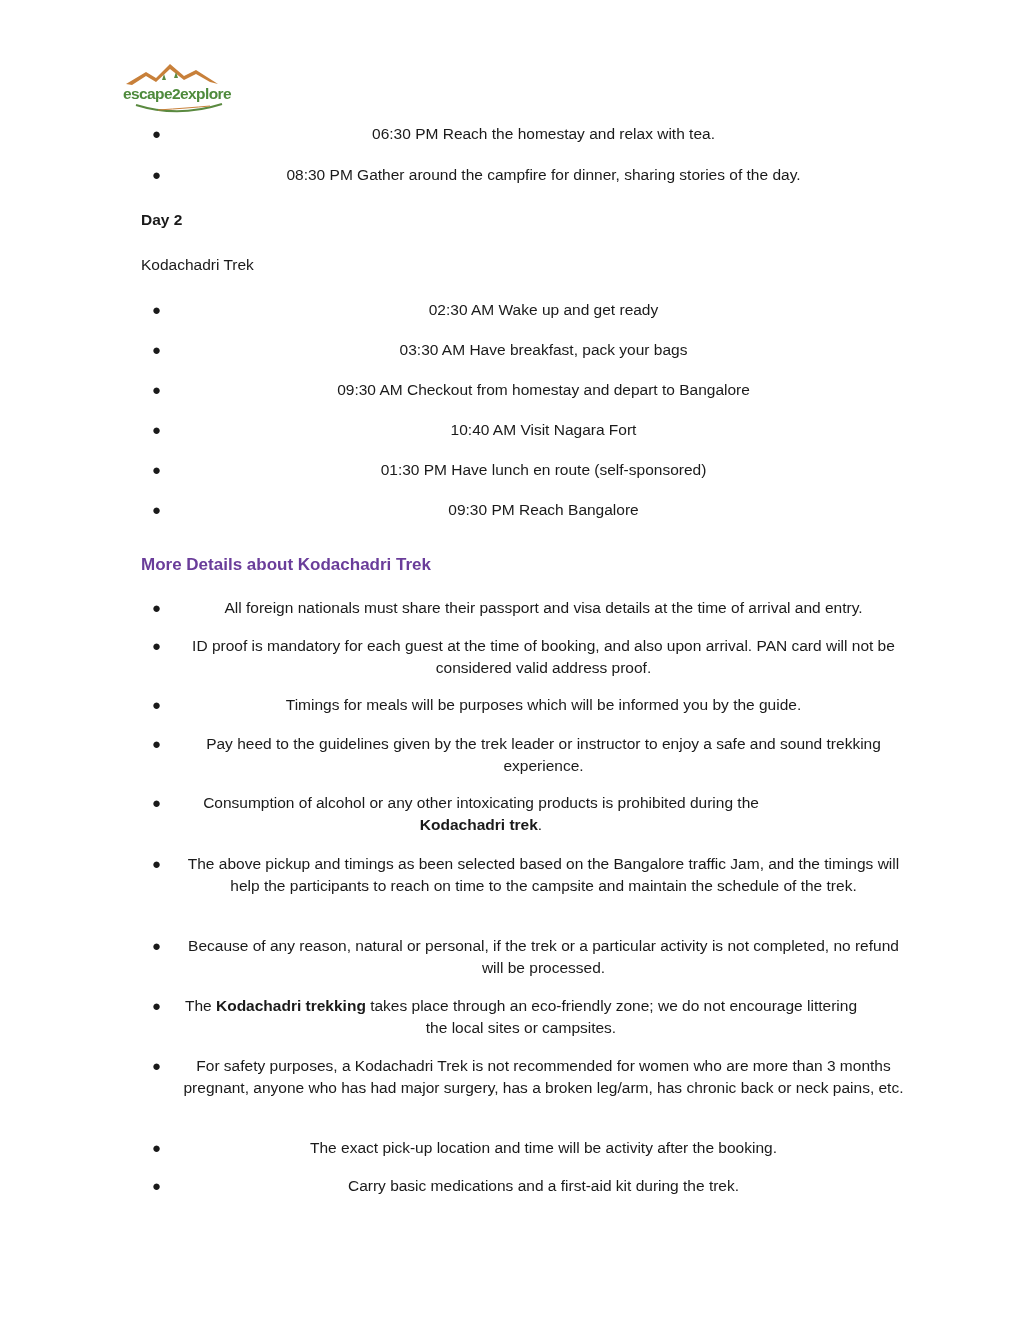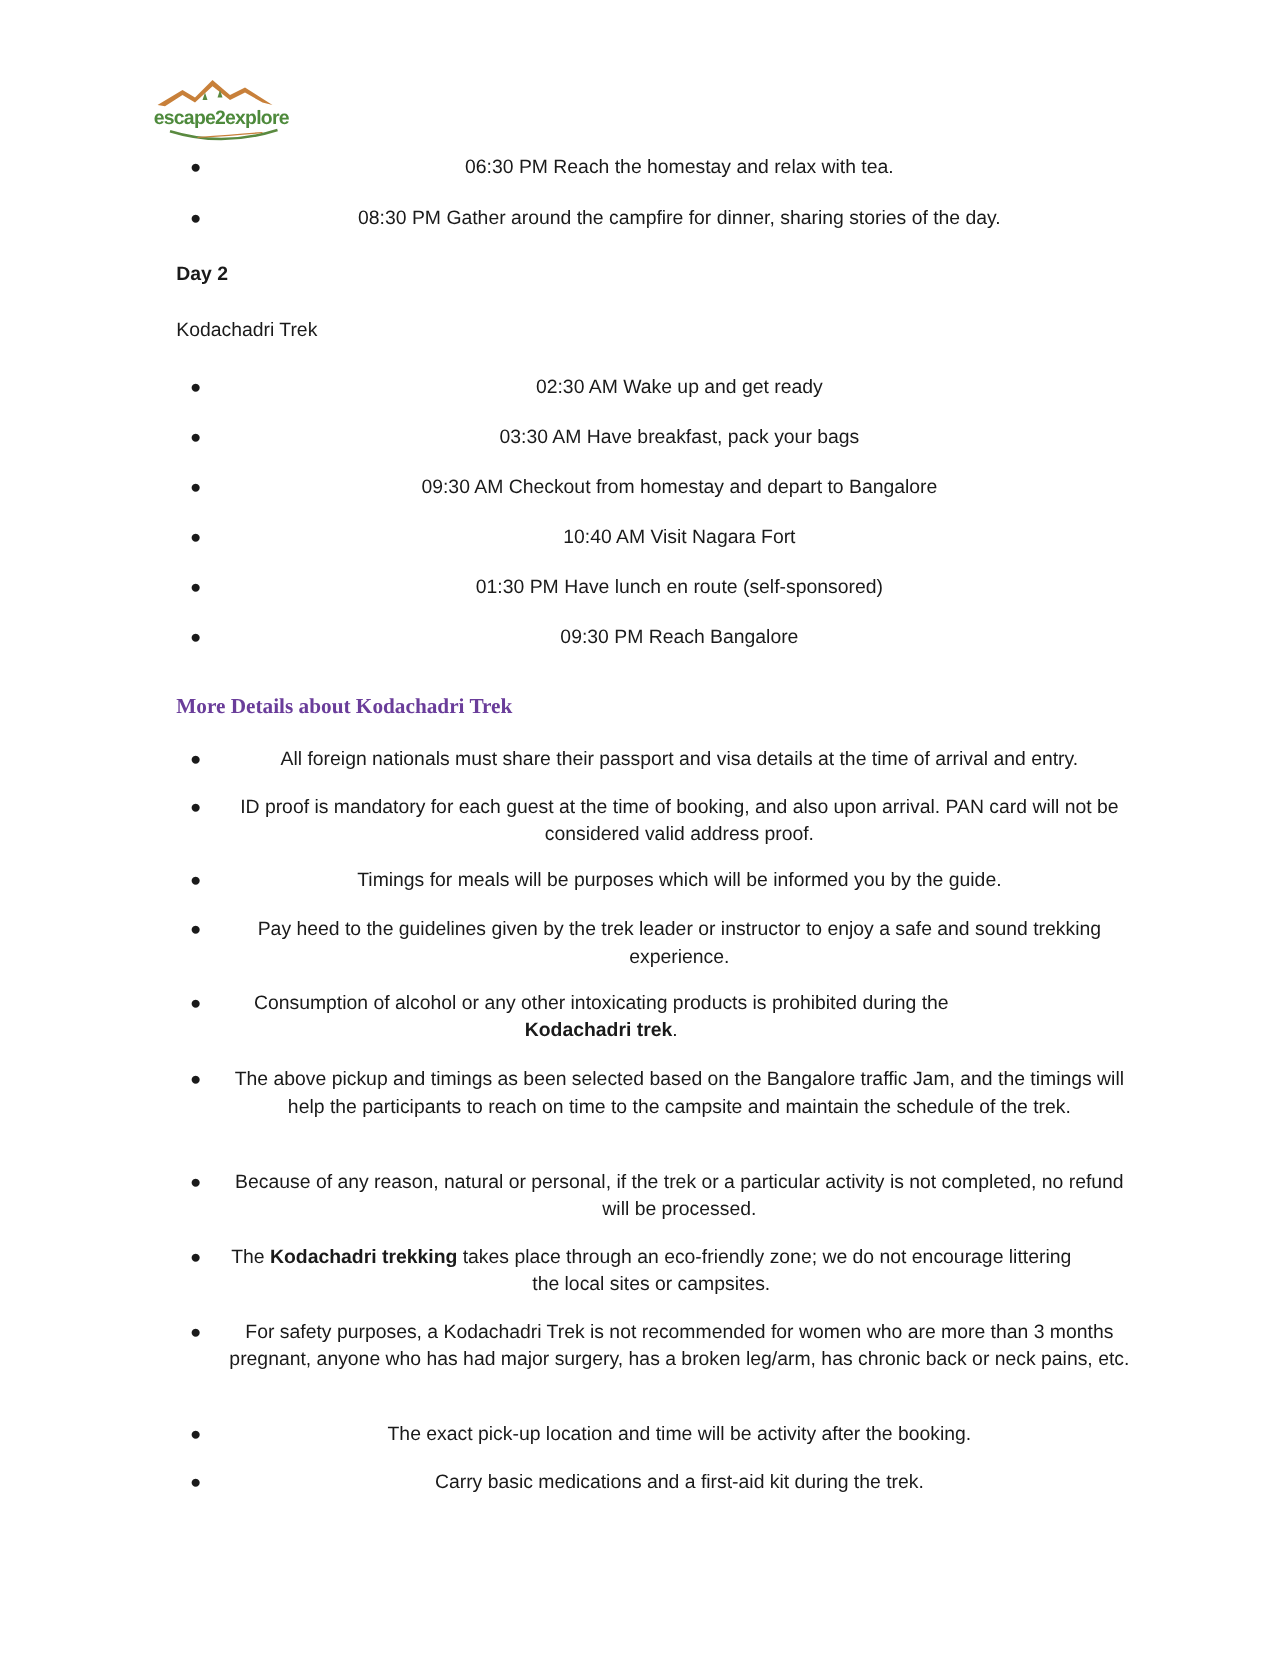--- a/index.html
+++ b/index.html
@@ -6,21 +6,21 @@
   body { width: 1024px; height: 1325px; position: relative; overflow: hidden;
          font-family: "Liberation Sans", sans-serif; color: #1a1a1a; }
   .page { position: absolute; left: 0; top: 0; width: 1024px; height: 1234px; }
   .logo { position: absolute; left: 118px; top: 58px; width: 118px; height: 62px; }
   .text { font-size: 15.5px; line-height: 22px; }
   .li { position: absolute; left: 0; width: 1024px; }
   .bullet { position: absolute; left: 152px; top: 0; font-size: 15px; line-height: 22px; }
   .li-text { position: absolute; left: 181px; width: 725px; text-align: center; }
   .abs { position: absolute; left: 121px; margin-left: 20px; }
   .bold { font-weight: bold; }
-  .heading { color: #6a3d9a; font-weight: bold; font-size: 17px; font-family: Liberation Serif, serif; }
+  .heading { color: #6a3d9a; font-weight: bold; font-size: 17px; }
 </style>
 </head>
 <body>
 
 <div class="page">
 
   <div class="logo">
     <svg width="118" height="62" viewBox="0 0 118 62">
       <path d="M8 26 L28 14 L38 20 L52 6 L66 18 L78 12 L100 26 L92 24 L78 16 L66 22 L52 11 L38 24 L28 18 L14 27 Z" fill="#c8803a"></path>
       <path d="M44 22 L46 16 L48 22 Z M56 20 L58 14 L60 20 Z" fill="#5a8a40"></path>

